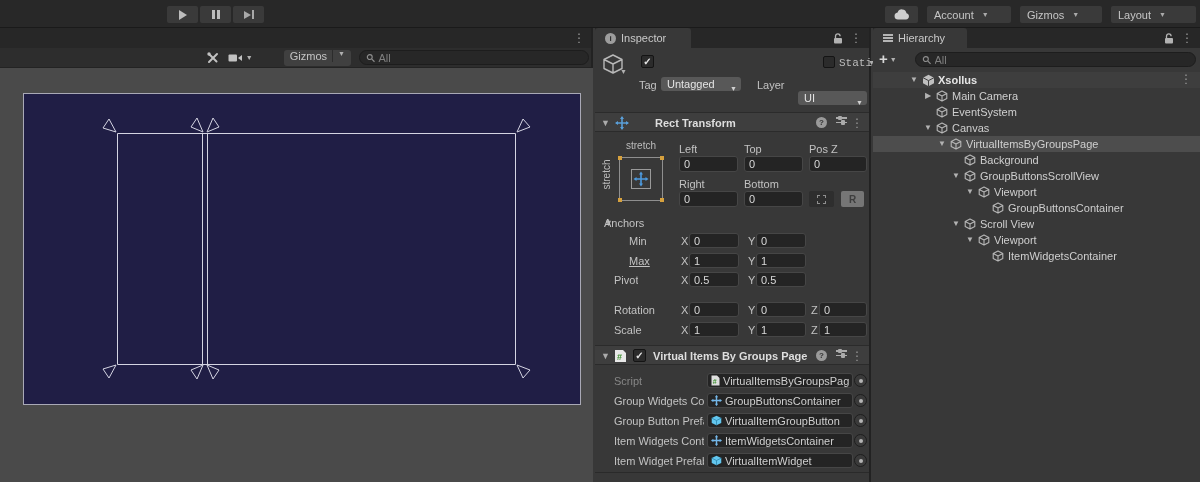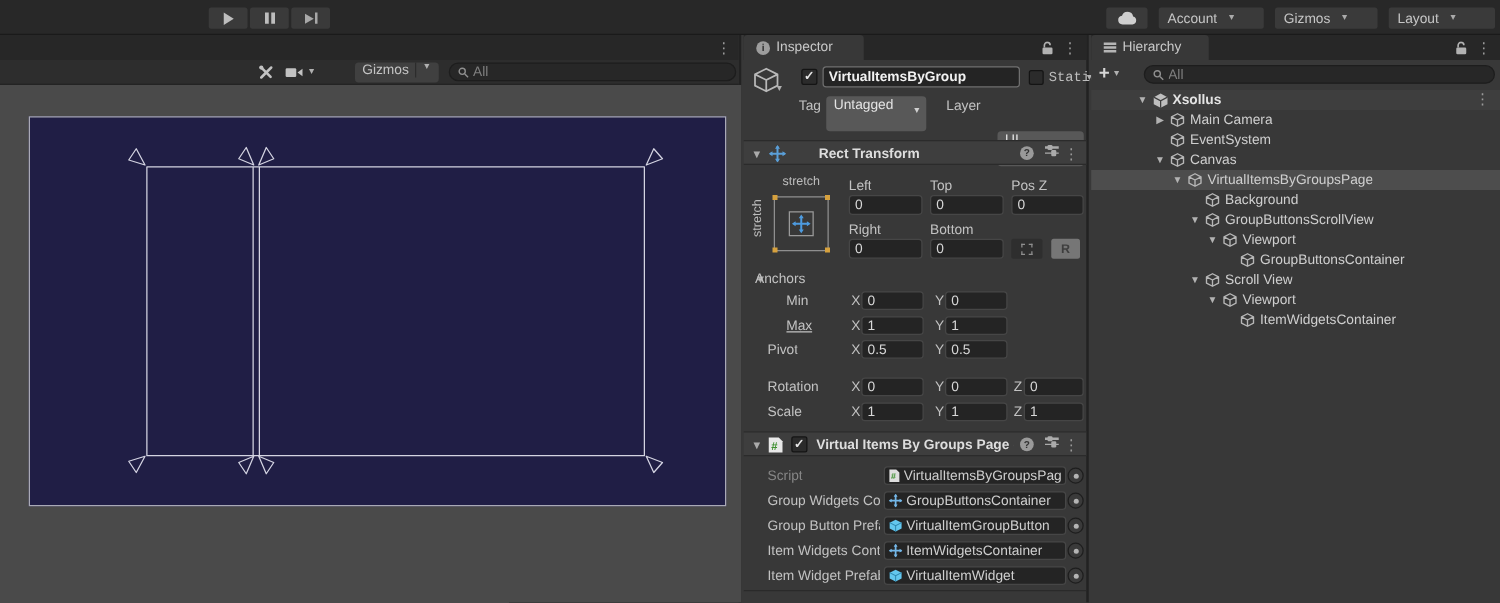--- a/index.html
+++ b/index.html
@@ -33,21 +33,21 @@
 
   .tabbar { position:absolute; left:0; top:0; right:0; height:20px; background:#272727; }
   .tab { position:absolute; left:0; top:0; height:20px; background:#383838; border-radius:3px 3px 0 0; display:flex; align-items:center; gap:5px; padding:0 10px; color:#c9c9c9; }
   .kebab { color:#9a9a9a; font-size:12px; line-height:12px; }
   .info-ico { width:11px; height:11px; border-radius:50%; background:#9d9d9d; color:#2b2b2b; font-size:8px; font-weight:bold; display:flex; align-items:center; justify-content:center; }
   .hamb { width:10px; height:8px; border-top:2px solid #b5b5b5; border-bottom:2px solid #b5b5b5; position:relative; }
   .hamb::after { content:""; position:absolute; left:0; top:1px; width:10px; height:2px; background:#b5b5b5; }
 
   
   .ufield { background:#242424; border:1px solid #464646; border-radius:3px; color:#d8d8d8; padding:0 4px; height:16px; line-height:14px; overflow:hidden; white-space:nowrap; }
-  .udrop { background:#585858; border-radius:3px; color:#e4e4e4; height:28px; line-height:15px; padding:0 14px 0 6px; position:relative; overflow:hidden; white-space:nowrap; }
+  .udrop { background:#585858; border-radius:3px; color:#e4e4e4; height:14px; line-height:15px; padding:0 14px 0 6px; position:relative; overflow:hidden; white-space:nowrap; }
   .udrop .dcaret { position:absolute; right:4px; top:4px; font-size:7px; color:#d0d0d0; }
   .ucheck { width:13px; height:13px; background:#2b2b2b; border:1px solid #141414; border-radius:2px; color:#e6e6e6; font-size:10px; line-height:11px; text-align:center; font-weight:bold; }
   .searchbox { background:#272727; border:1px solid #1d1d1d; border-radius:8px; display:flex; align-items:center; padding:0 6px; gap:3px; }
   .searchbox input { background:transparent; border:none; outline:none; color:#bdbdbd; font-family:"Liberation Sans",sans-serif; font-size:11px; width:100%; }
   .searchbox input::placeholder { color:#7f7f7f; }
   .caret7 { font-size:7px; color:#b0b0b0; }
 
   
   .gv-toolbar { position:absolute; left:0; top:20px; right:0; height:20px; background:#2d2d2d; border-bottom:1px solid #232323; display:flex; align-items:center; justify-content:flex-end; gap:8px; padding:0 2px 0 0; }
   .gizmos-btn { height:16px; background:#404040; border-radius:3px; display:flex; align-items:flex-start; gap:5px; padding:0 6px; color:#c4c4c4;margin-left:23px; }
@@ -208,21 +208,20 @@
         </svg>
     </span>
     <span class="kebab abs" style="right:7px; top:4px;">⋮</span>
   </div>
 
   <svg class="abs" style="left:6px; top:25px;" width="24" height="22" viewBox="0 0 24 22">
     <path d="M12 2 L21 6.5 V15.5 L12 20 L3 15.5 V6.5 Z M3 6.5 L12 11 L21 6.5 M12 11 V20" fill="none" stroke="#b8b8b8" stroke-width="1.4" stroke-linejoin="round"></path>
   </svg>
   <span class="abs" style="left:25px; top:40px; font-size:7px; color:#b0b0b0;">▼</span>
   <div class="ucheck abs" style="left:46px; top:27px;">✓</div>
-  <input class="abs" style="left: 63px; top: 25px; width: 158px; height: 17px; background: rgb(36, 36, 36); border: 1px solid rgb(111, 111, 111); border-radius: 3px; color: rgb(242, 242, 242); font-weight: bold; font-family: &quot;Liberation Sans&quot;, sans-serif; font-size: 11px; padding: 0px 4px; outline: none;" readonly="" value="VirtualItemsByGroup">
   <div class="ucheck abs" style="left:228px; top:28px; width:12px; height:12px;"></div>
   <span class="abs" style="left:244px; top:29px; color:#bdbdbd;font-family:Liberation Mono, monospace;">Static</span>
   <span class="abs" style="left:273px; top:31px; font-size:7px; color:#b0b0b0;">▼</span>
 
   <span class="abs ins-label" style="left:44px; top:51px;">Tag</span>
   <div class="udrop abs" style="left:66px; top:49px; width:80px;">
     <span>Untagged</span><span class="dcaret">▼</span>
   </div>
   <span class="abs ins-label" style="left:162px; top:51px;">Layer</span>
   <div class="udrop abs" style="left:203px; top:49px; width:69px;">

